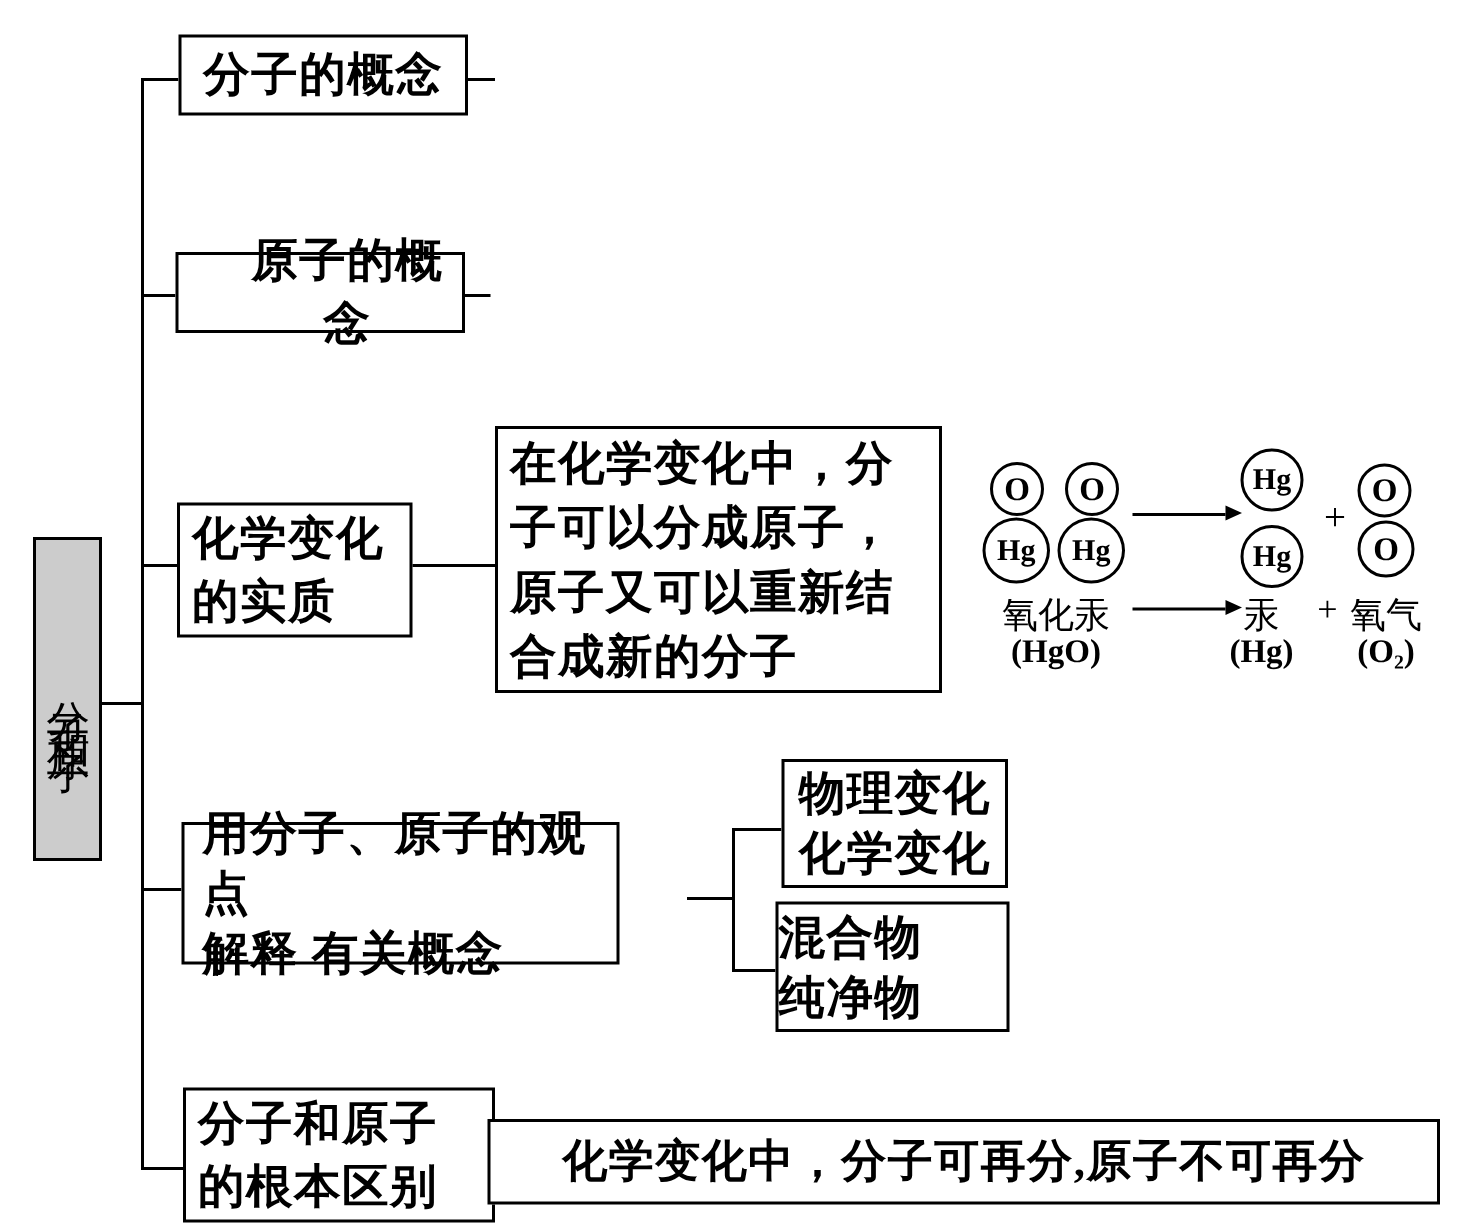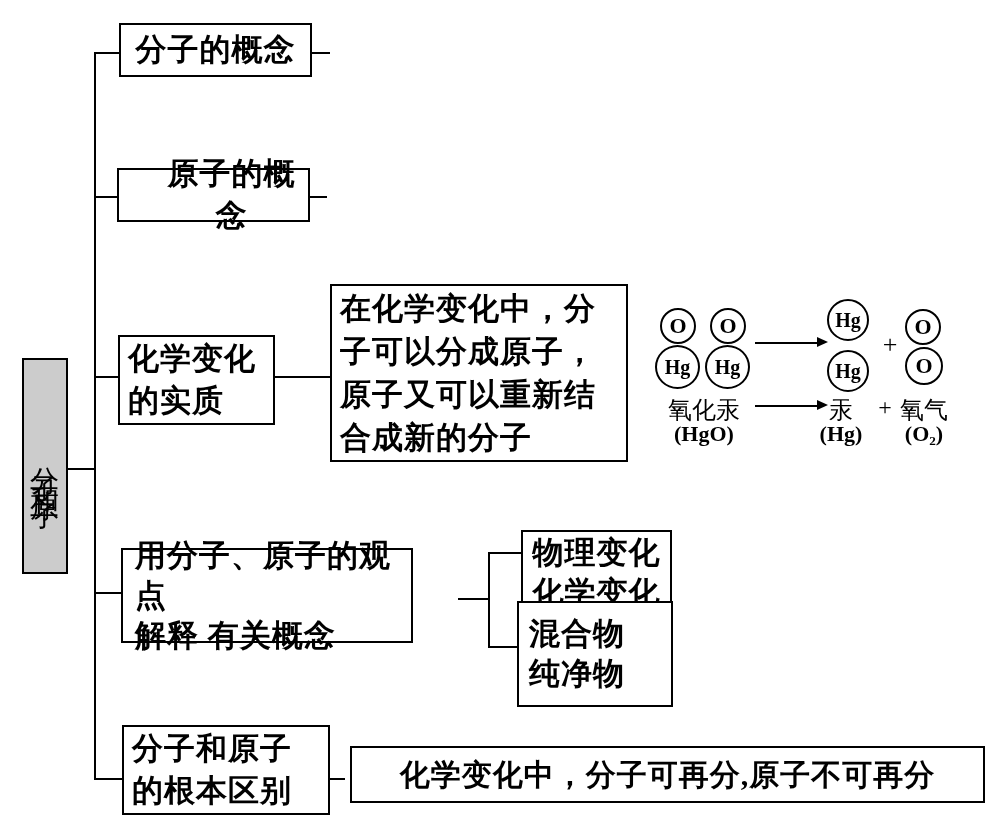--- a/index.html
+++ b/index.html
@@ -87,24 +87,24 @@
     <div class="rlabel" style="left:894px;top:421px;width:60px;font-size:22px;font-weight:bold;">(O₂)</div>
   </div>
 
   <div class="hline" style="left:94px;top:592px;width:27px;"></div>
   <div class="box left" style="left:121px;top:548px;width:292px;height:95px;padding-left:12px;line-height:40px;">用分子、原子的观点
 解释 有关概念</div>
   <div class="hline" style="left:458px;top:598px;width:30px;"></div>
   <div class="vline" style="left:488px;top:552px;height:96px;"></div>
   <div class="hline" style="left:488px;top:552px;width:33px;"></div>
   <div class="hline" style="left:488px;top:646px;width:29px;"></div>
-  <div class="box" style="left:521px;top:530px;width:151px;height:86px;line-height:40px;">物理变化
+  <div class="box" style="left:521px;top:506px;width:151px;height:86px;line-height:40px;">物理变化
 化学变化</div>
-  <div class="box left" style="left:517px;top:601px;width:156px;height:106px;padding-left:10px;line-height:40px;">混合物
+  <div class="box left" style="left:517px;top:601px;width:156px;height:87px;line-height:40px;">混合物
 纯净物</div>
 
   <div class="hline" style="left:94px;top:778px;width:28px;"></div>
   <div class="box left" style="left:122px;top:725px;width:208px;height:90px;padding-left:8px;">分子和原子
 的根本区别</div>
   <div class="hline" style="left:330px;top:778px;width:15px;"></div>
-  <div class="box" style="left:350px;top:746px;width:635px;height:57px;font-size:30px;">化学变化中，分子可再分,原子不可再分</div>
+  <div class="box" style="left:325px;top:746px;width:635px;height:57px;font-size:30px;">化学变化中，分子可再分,原子不可再分</div>
 
 </div>
 
 </body></html>

